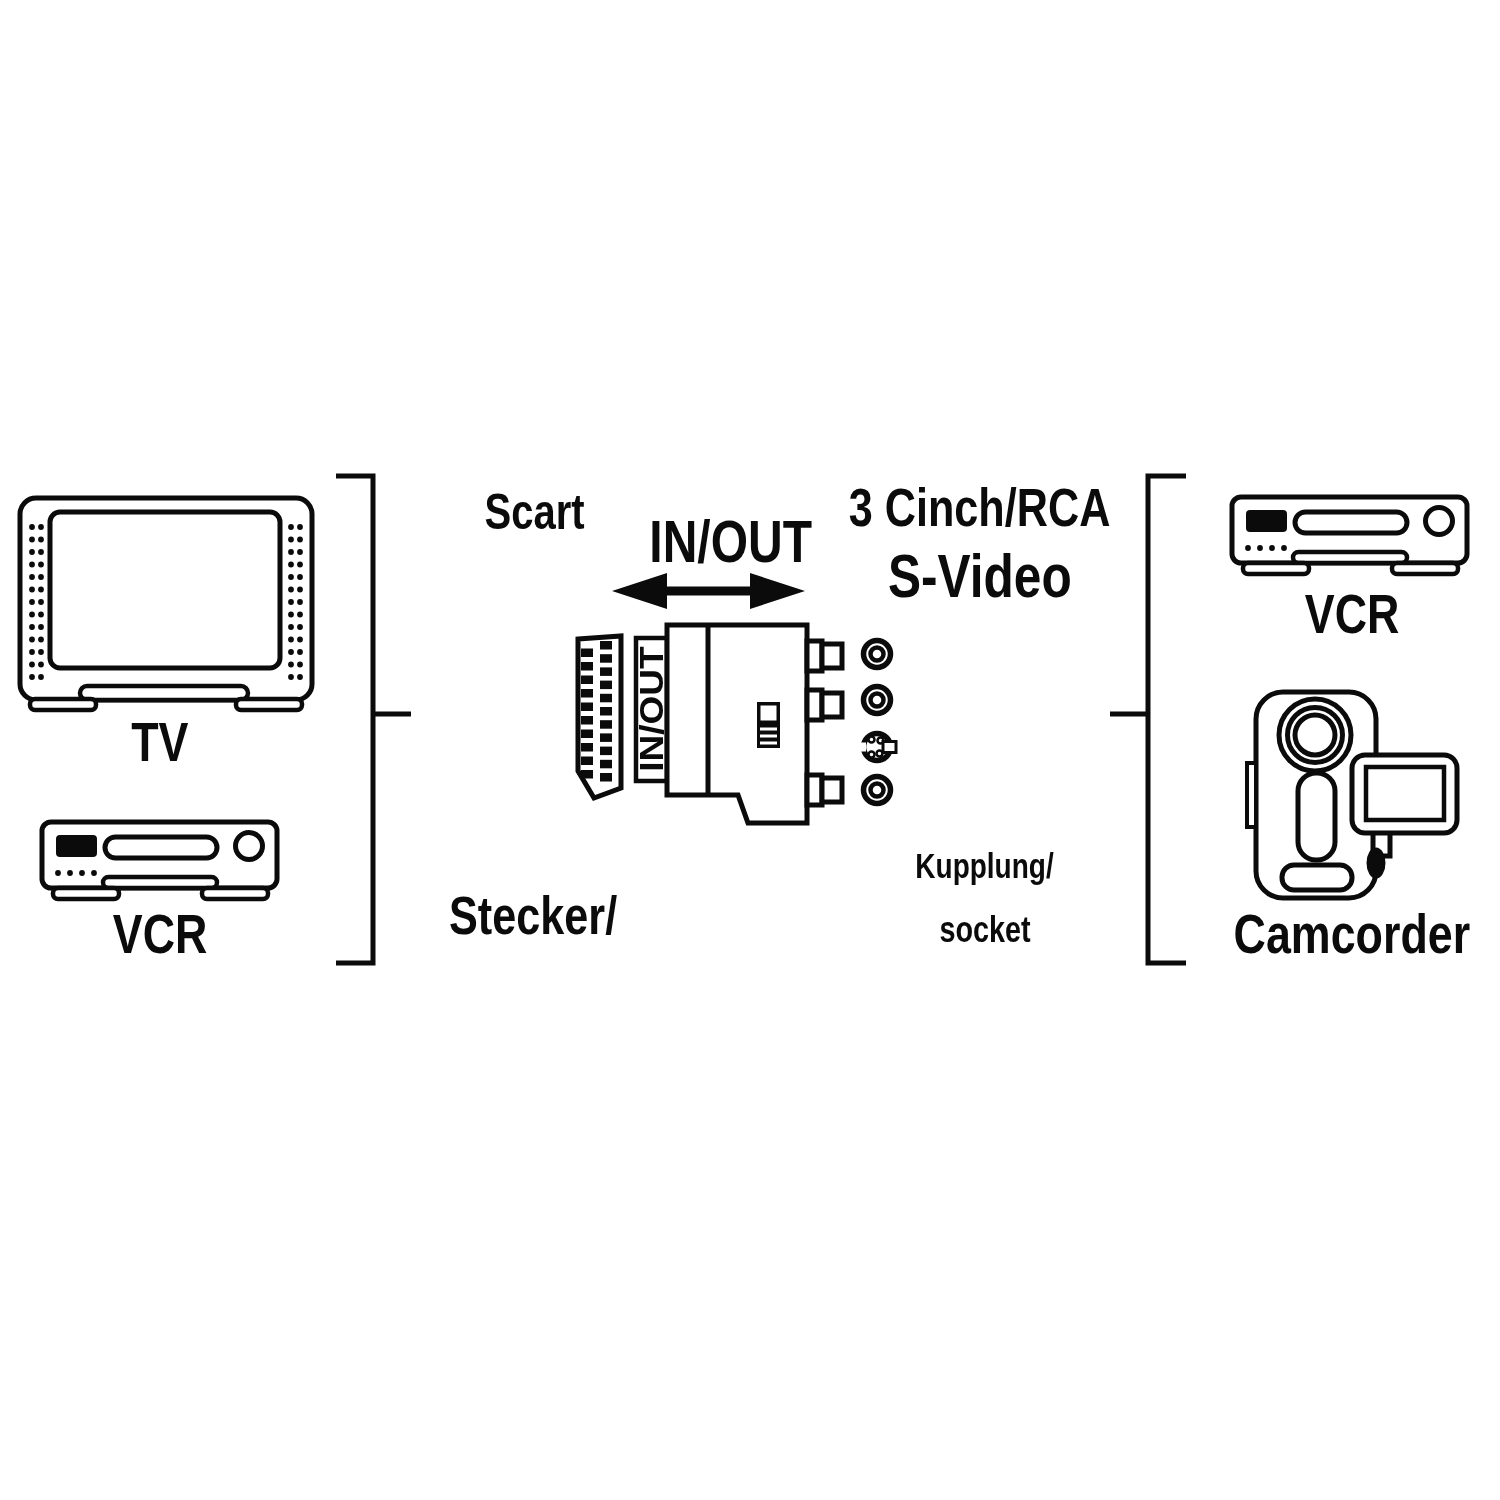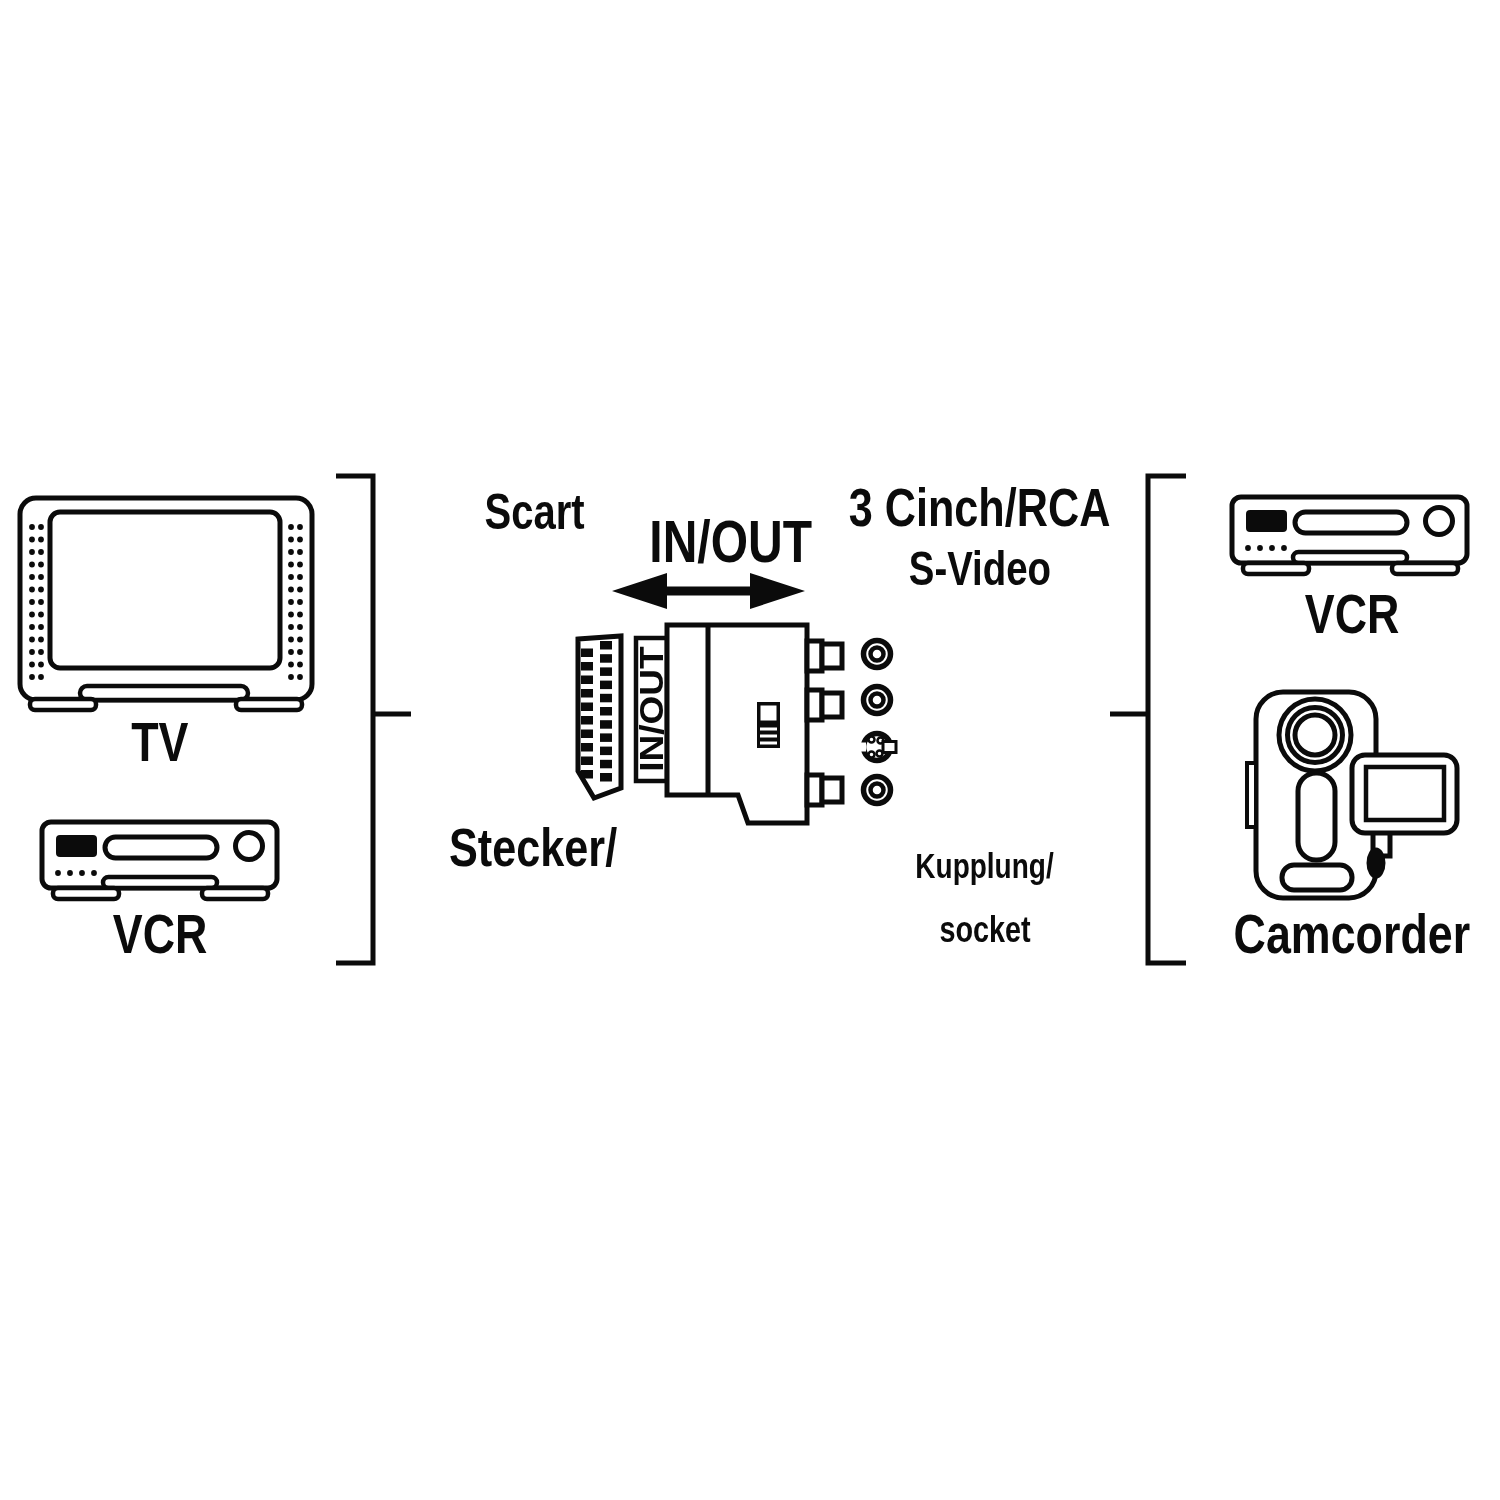--- a/index.html
+++ b/index.html
@@ -217,24 +217,24 @@
   </svg>
 
   <div class="lbl" style="left:285px;top:487px;font-size:50px;">
     <span>Scart</span></div>
 
   <div class="lbl" style="left:481px;top:512px;font-size:60px;">
     <span>IN/OUT</span></div>
 
   <div class="lbl" style="left:730px;top:480px;font-size:54px;">
     <span>3 Cinch/RCA</span></div>
-  <div class="lbl" style="left:730px;top:545px;font-size:48px;">
+  <div class="lbl" style="left:730px;top:545px;font-size:62px;">
     <span>S-Video</span></div>
 
-  <div class="lbl" style="left:283px;top:820px;font-size:54px;">
+  <div class="lbl" style="left:283px;top:888px;font-size:54px;">
     <span>Stecker/</span></div>
 
   <div class="lbl" style="left:735px;top:848px;font-size:35px;">
     <span>Kupplung/</span></div>
   <div class="lbl" style="left:735px;top:912px;font-size:36px;">
     <span>socket</span></div>
 
   <div class="lbl" style="left:-90px;top:714px;font-size:56px;">
     <span>TV</span></div>
 

